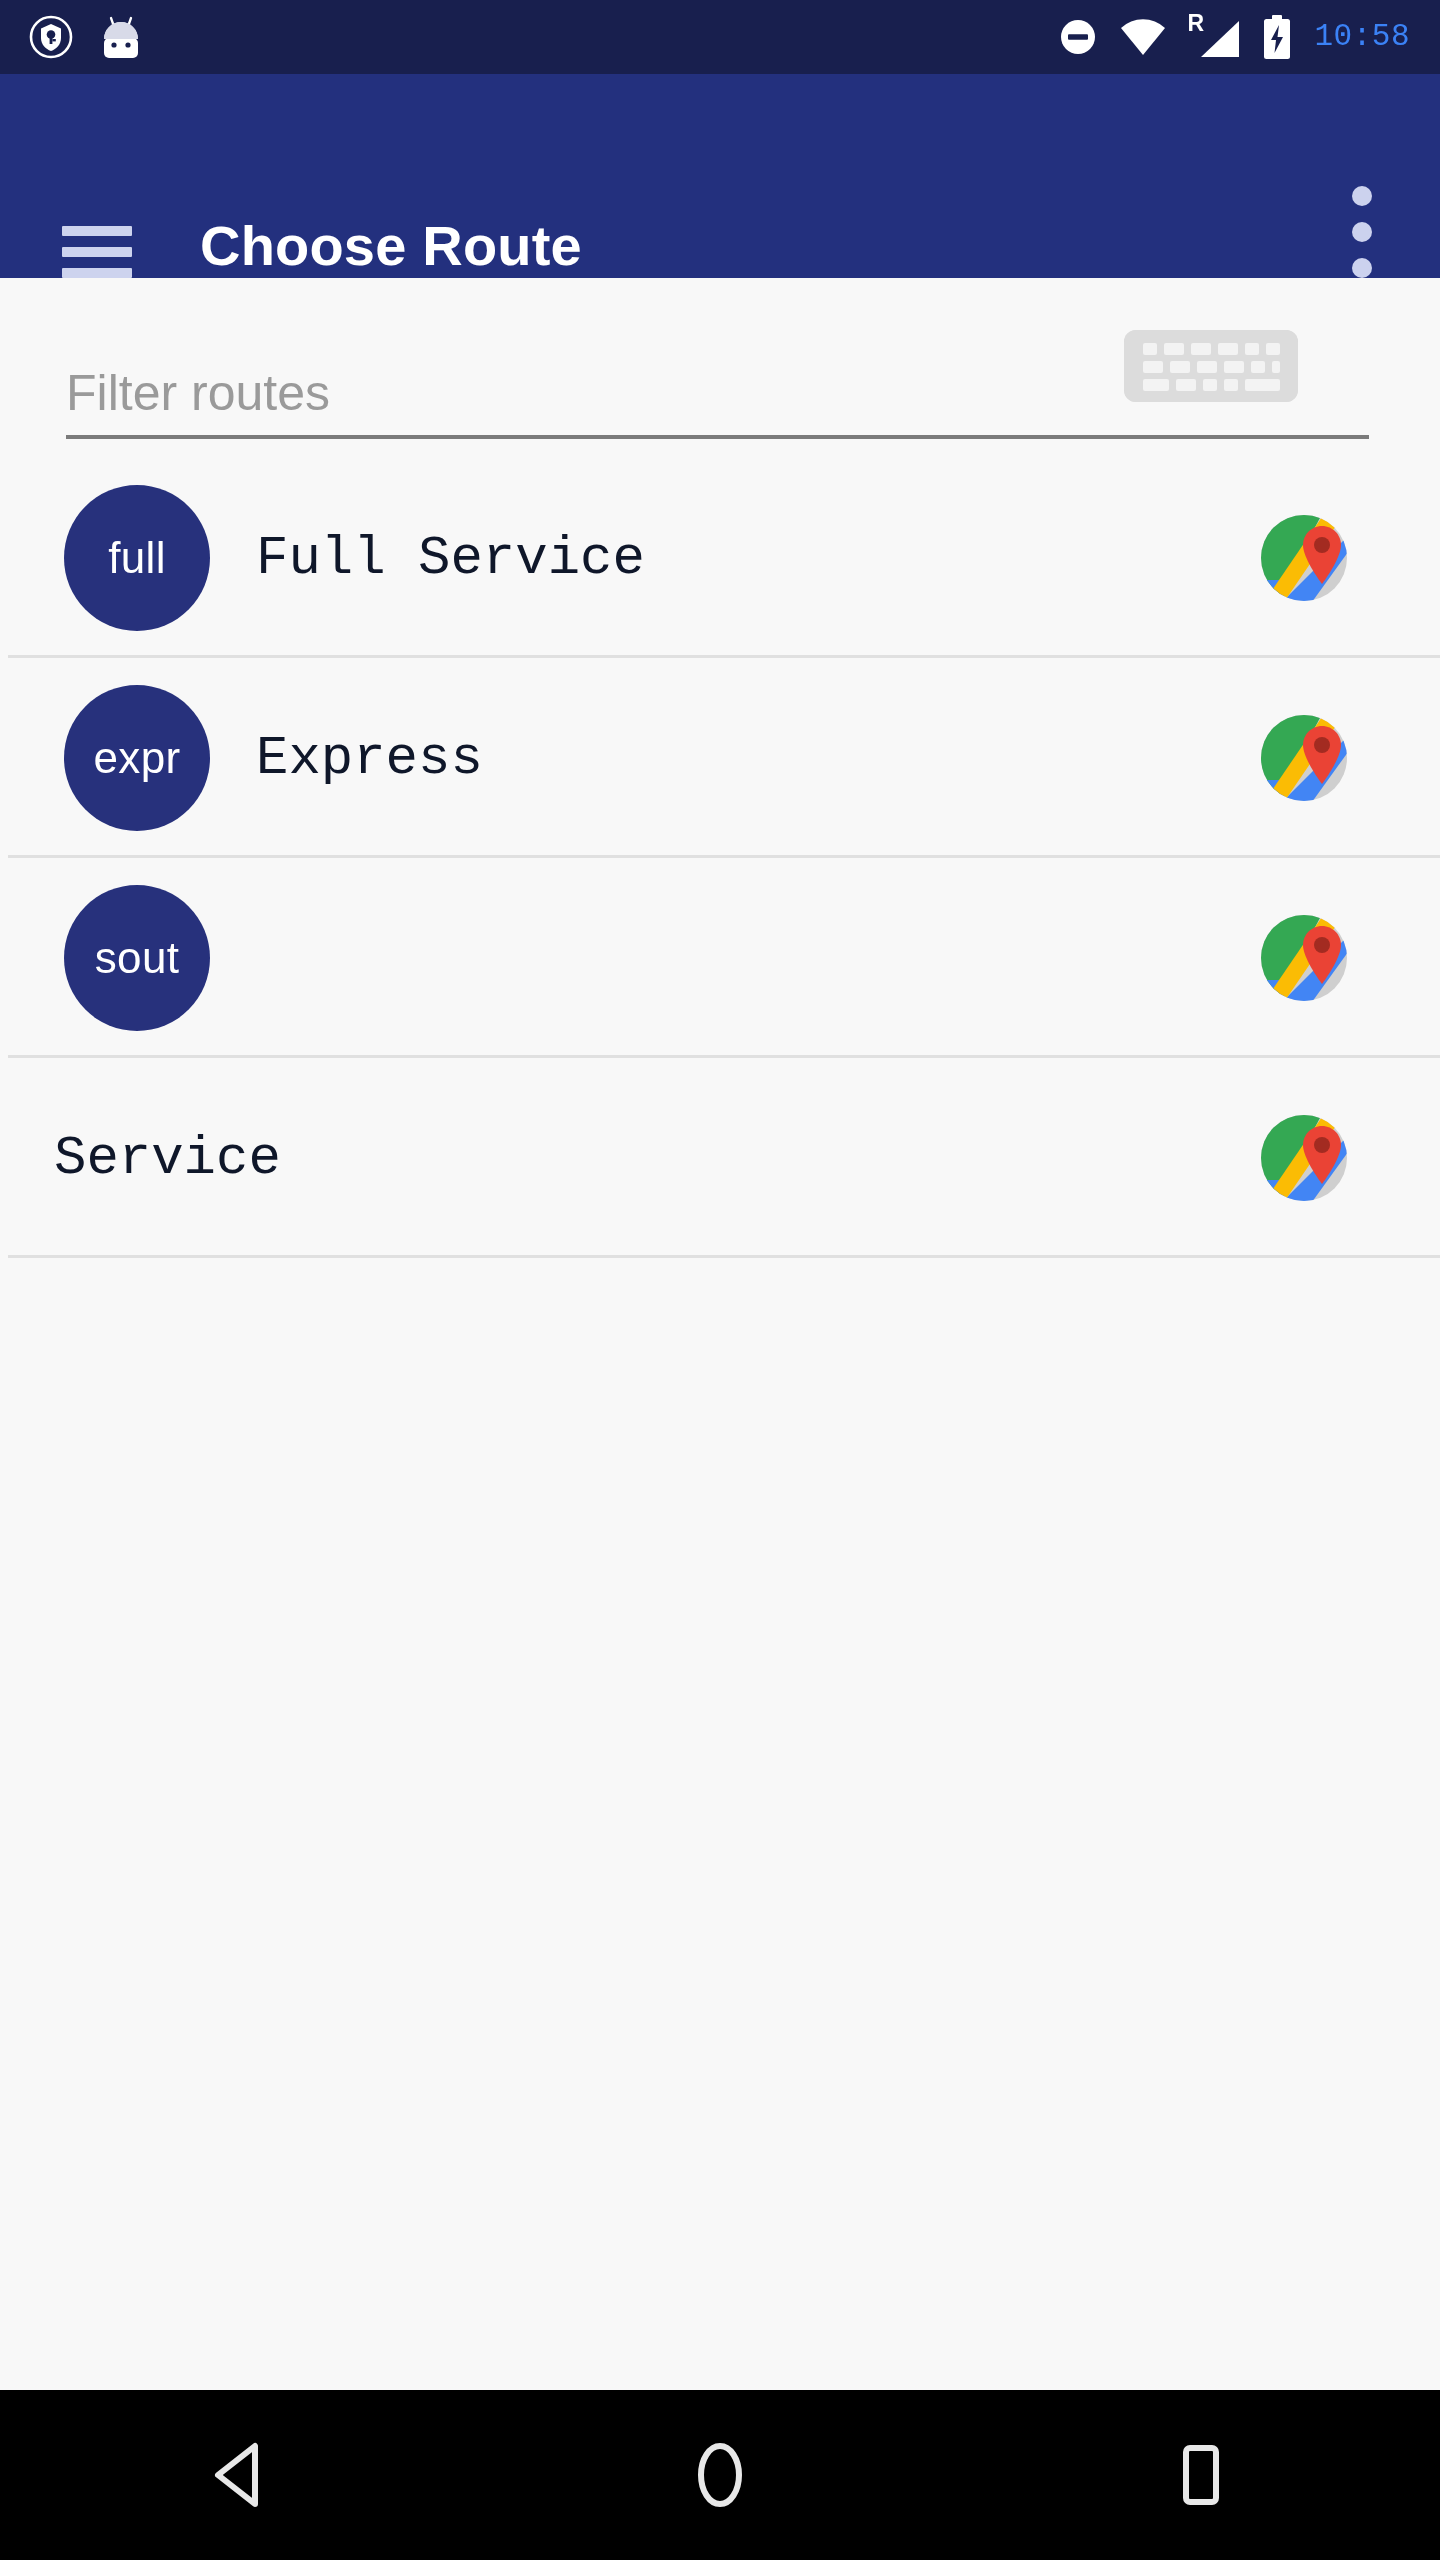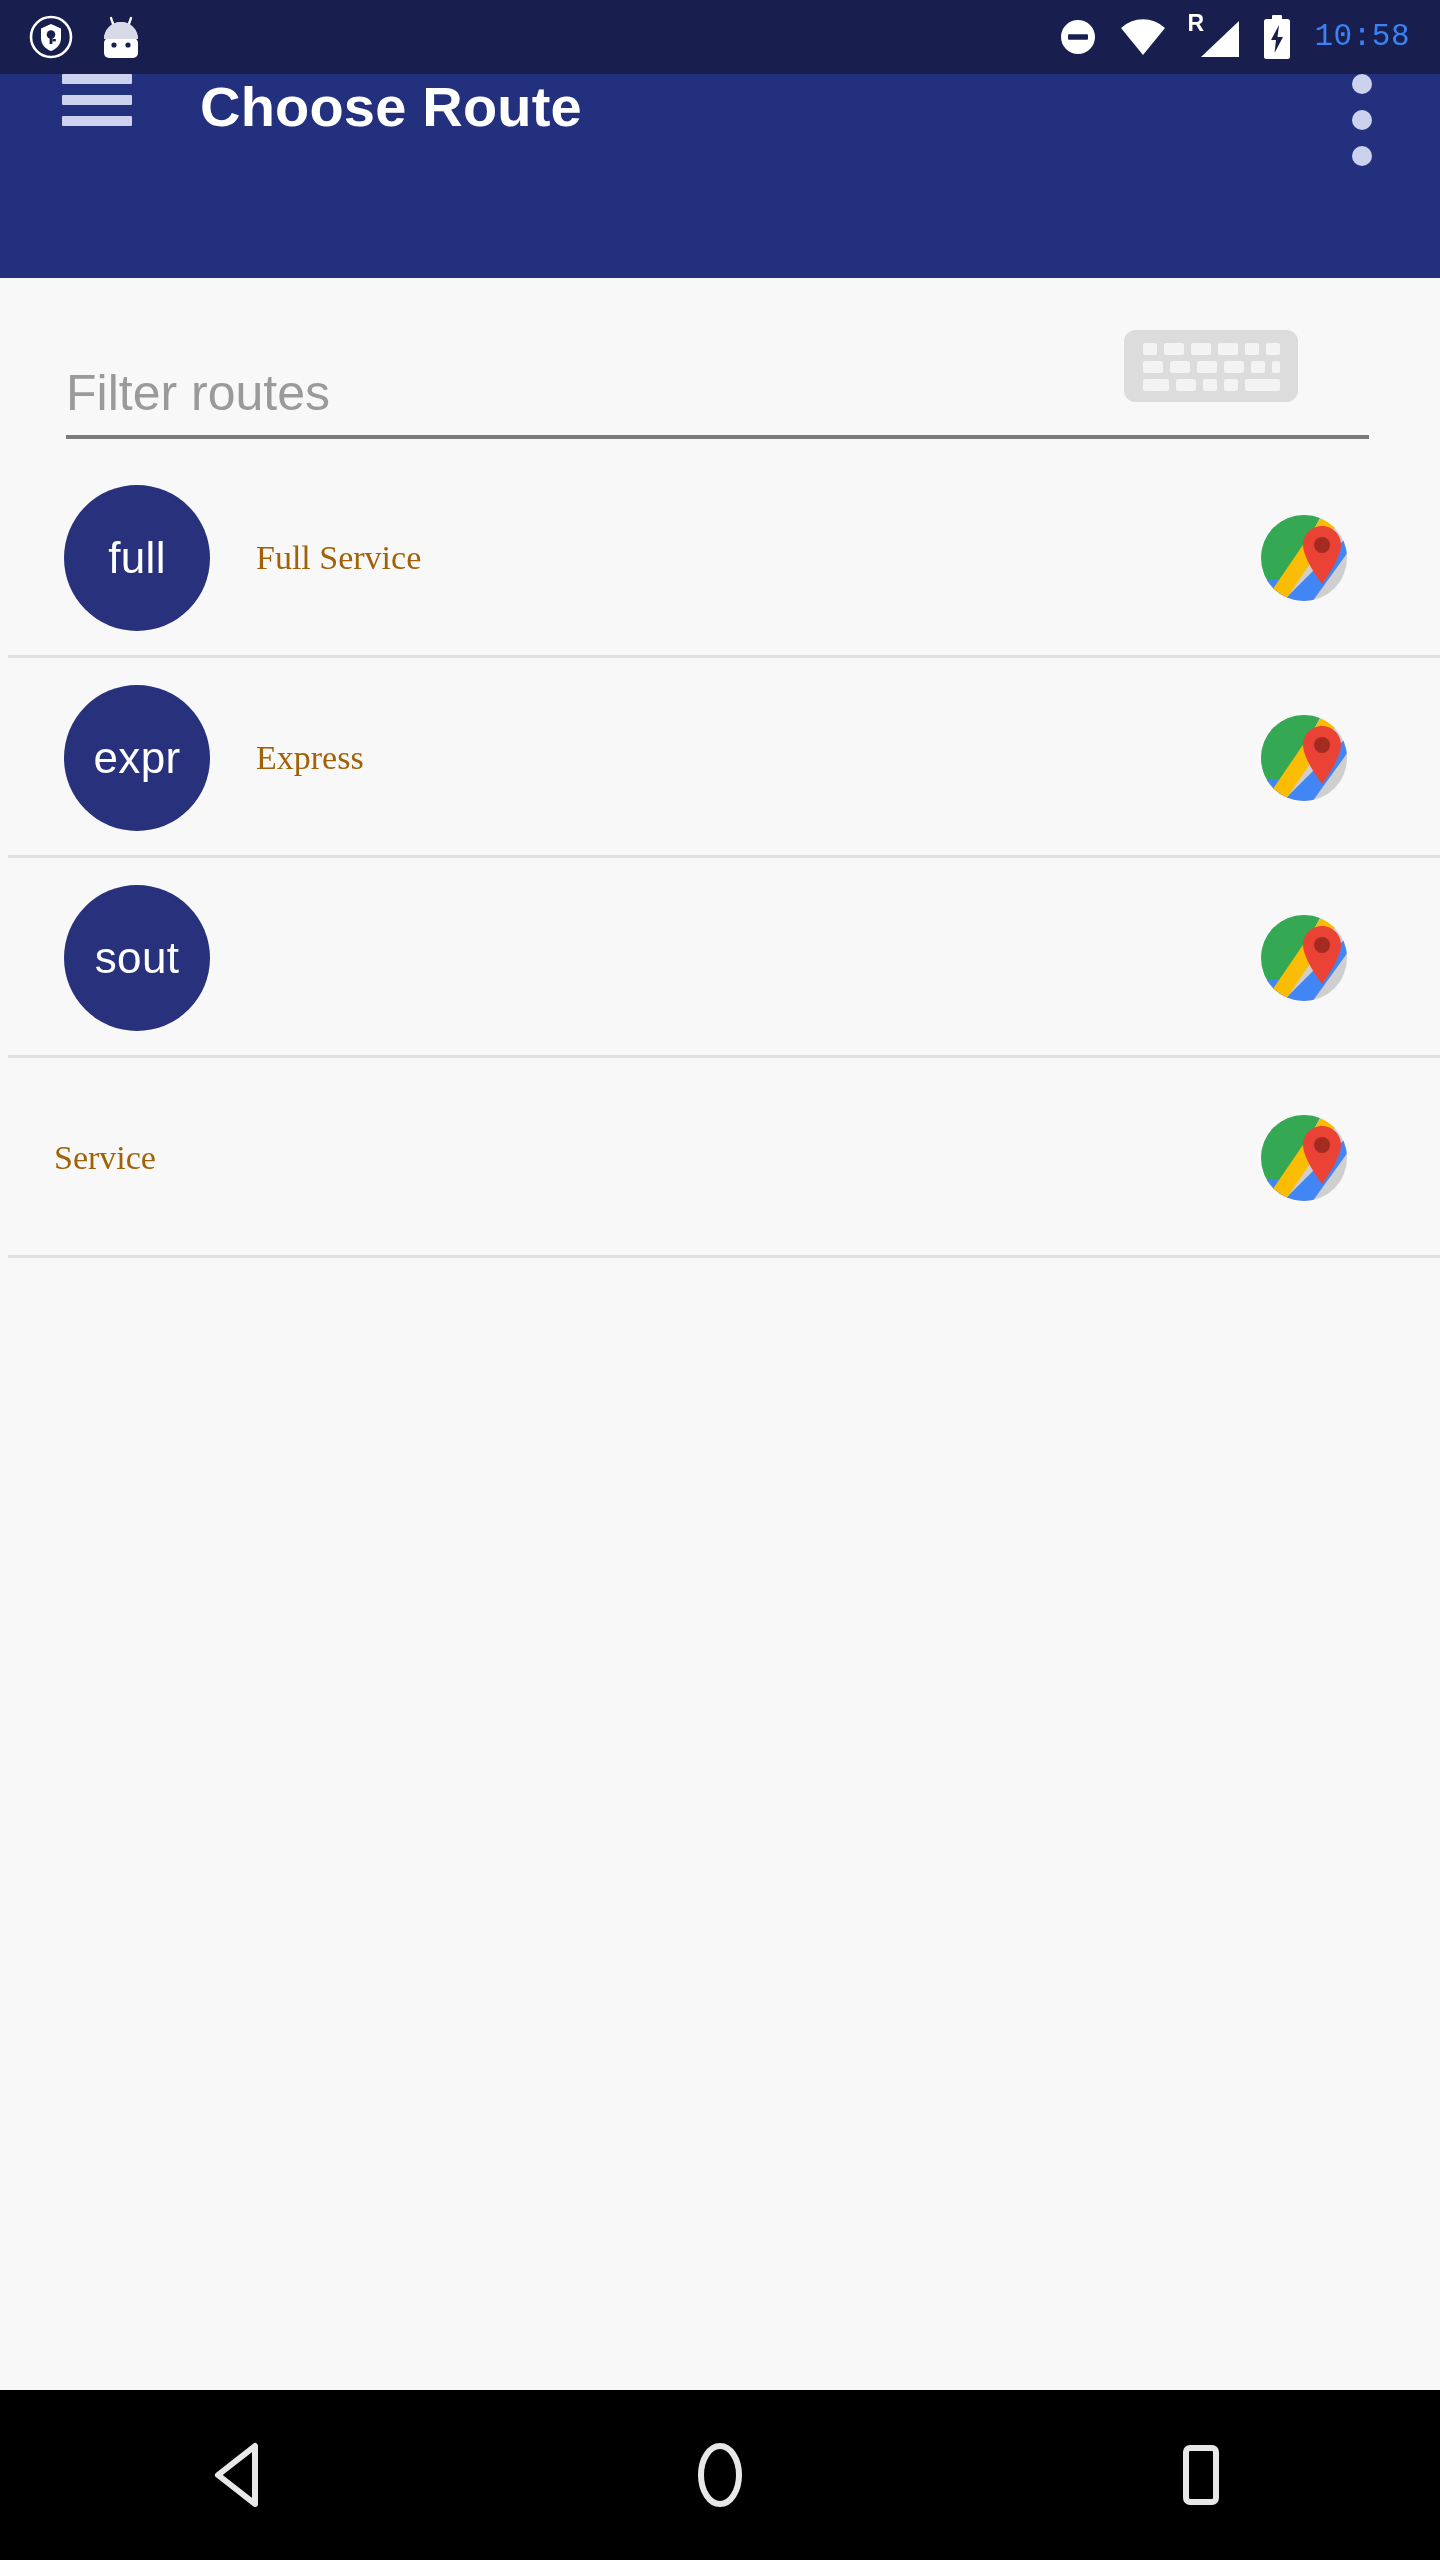--- a/index.html
+++ b/index.html
@@ -37,21 +37,21 @@
   .clock {
     color:#3b82f6; font-size:31px; letter-spacing:0.5px;
     font-family:Liberation Mono, monospace;
     line-height:1; padding-bottom:2px;
   }
 
   
   .app-bar {
     position:absolute; top:74px; left:0; width:1440px; height:204px;
     background:#23307e;
-    display:flex; align-items:flex-start;
+    display:flex; align-items:flex-end;
   }
   .hamburger {
     width:70px; height:52px; margin-left:62px;
     display:flex; flex-direction:column; justify-content:space-between;
     cursor:pointer;
   }
   .hamburger span { display:block; height:10px; width:70px; background:#cdd3ee; border-radius:1px; }
   .app-title {
     margin-left:68px; color:#ffffff;
     font-size:56px; font-weight:700; letter-spacing:0.2px;
@@ -94,22 +94,22 @@
     position:absolute; left:0; bottom:0; width:1440px; height:3px; background:#e0e0e0;
   }
   .avatar {
     margin-left:56px; width:146px; height:146px; border-radius:50%;
     background:#27317c;
     display:flex; align-items:center; justify-content:center;
     color:#ffffff; font-size:44px; letter-spacing:0.3px;
     font-family:"Liberation Sans", sans-serif; flex:0 0 auto;
   }
   .route-name {
-    margin-left:46px; font-size:34px; color:#a16207;
-    font-family:Liberation Serif, serif; white-space:nowrap;
+    margin-left:46px; font-size:54px; color:#0f172a;
+    font-family:Liberation Mono, monospace; white-space:nowrap;
   }
   .maps-icon { margin-left:auto; margin-right:100px; width:88px; height:88px; flex:0 0 auto; cursor:pointer; }
 
   
   .nav-bar {
     position:absolute; left:0; bottom:0; width:1440px; height:170px;
     background:#000000; display:flex; align-items:center;
   }
   .nav-btn { flex:1; display:flex; align-items:center; justify-content:center; cursor:pointer; }
   .nav-back svg, .nav-home svg, .nav-recents svg { display:block; }

